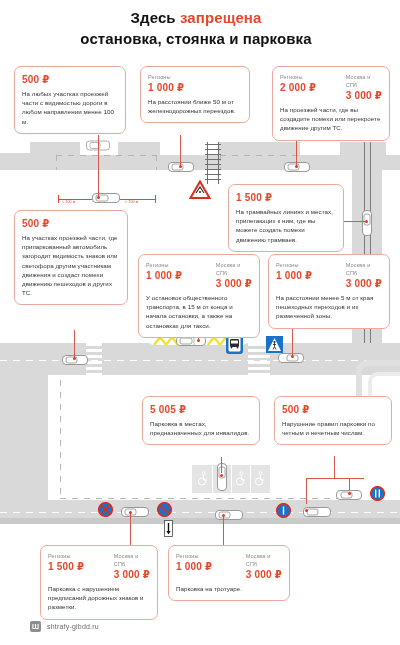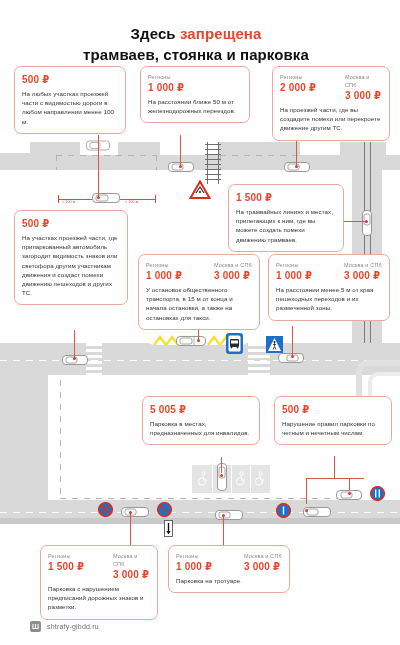--- a/index.html
+++ b/index.html
@@ -4,21 +4,21 @@
 <style>
   html,body{margin:0;padding:0;background:#fff;}
   body{
     font-family:"Liberation Sans","DejaVu Sans",sans-serif;
     width:400px;height:645px;position:relative;overflow:hidden;
     background:#ffffff;color:#2b2b2b;
   }
   #root{position:relative;width:400px;height:645px;overflow:hidden;}
 
   
-  .header{position:absolute;left:0;top:24px;width:392px;text-align:center;}
+  .header{position:absolute;left:0;top:8px;width:392px;text-align:center;}
   .h-line1{font-size:15px;font-weight:bold;color:#111;letter-spacing:.1px;line-height:19px;}
   .h-line2{font-size:15px;font-weight:bold;color:#111;letter-spacing:.1px;line-height:19px;margin-top:2px;}
   .accent{color:#e8472b;}
 
   
   .scene{position:absolute;left:0;top:0;width:400px;height:645px;}
   .shape{position:absolute;}
 
   .road{background:#d9d9d9;}
   .roadlight{background:#e4e4e4;}
@@ -37,21 +37,21 @@
   
   .zebra{position:absolute;
     background:repeating-linear-gradient(to bottom,#ffffff 0px,#ffffff 3px,transparent 3px,transparent 6px);}
 
   
   .car{position:absolute;}
 
   
   .box{position:absolute;background:#fff;border:1px solid #e9a99c;border-radius:7px;
        padding:6px 7px 7px 7px;box-sizing:border-box;z-index:40;}
-  .fines{display:flex;gap:8px;align-items:flex-start;}
+  .fines{display:flex;gap:16px;align-items:flex-start;}
   .fine-col{display:flex;flex-direction:column;}
   .reg-label{font-size:5.5px;color:#8a8a8a;line-height:8px;letter-spacing:.15px;}
   .amount{font-size:10px;font-weight:bold;color:#e8472b;line-height:13px;letter-spacing:.2px;white-space:nowrap;}
   .desc{font-size:6.2px;color:#333;line-height:9.2px;margin-top:3px;letter-spacing:.05px;}
 
   
   .conn{position:absolute;background:#d4594a;z-index:30;}
   .conn-v{width:1px;}
   .conn-h{height:1px;}
   .dot{position:absolute;width:3px;height:3px;border-radius:50%;background:#e03a20;z-index:35;}
@@ -75,21 +75,21 @@
   .flogo span{font-size:7px;color:#fff;font-weight:bold;line-height:1;}
   .furl{font-size:7px;color:#6d6d6d;letter-spacing:.2px;}
 </style>
 </head>
 <body>
 
 <div id="root">
 
   <div class="header">
     <div class="h-line1"><span>Здесь </span><span class="accent">запрещена</span></div>
-    <div class="h-line2">трамваев, стоянка и парковка</div>
+    <div class="h-line2">остановка, стоянка и парковка</div>
   </div>
 
   <div class="scene">
 
     <div class="shape road" style="left:0;top:142px;width:400px;height:28px;"></div>
 
     <div class="shape white" style="left:0;top:142px;width:30px;height:11px;"></div>
     <div class="shape white" style="left:80px;top:142px;width:38px;height:13px;"></div>
     <div class="shape white" style="left:160px;top:142px;width:58px;height:13px;"></div>
     <div class="shape white" style="left:300px;top:142px;width:40px;height:13px;"></div>

